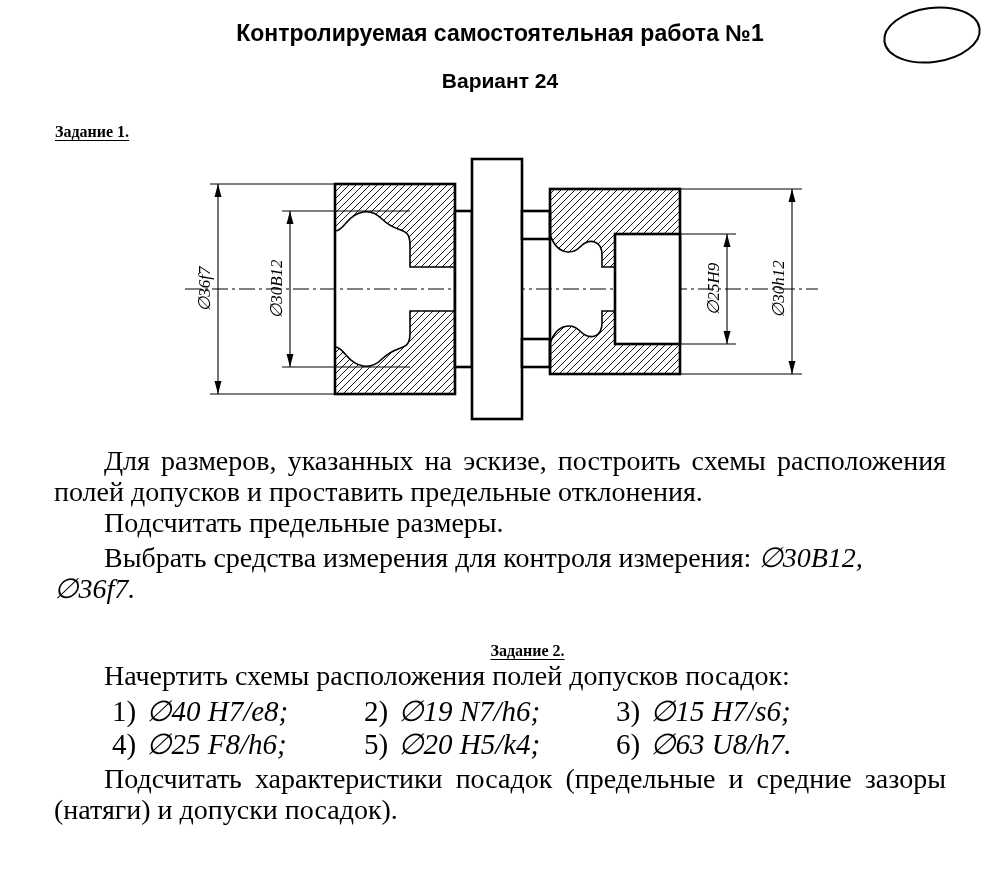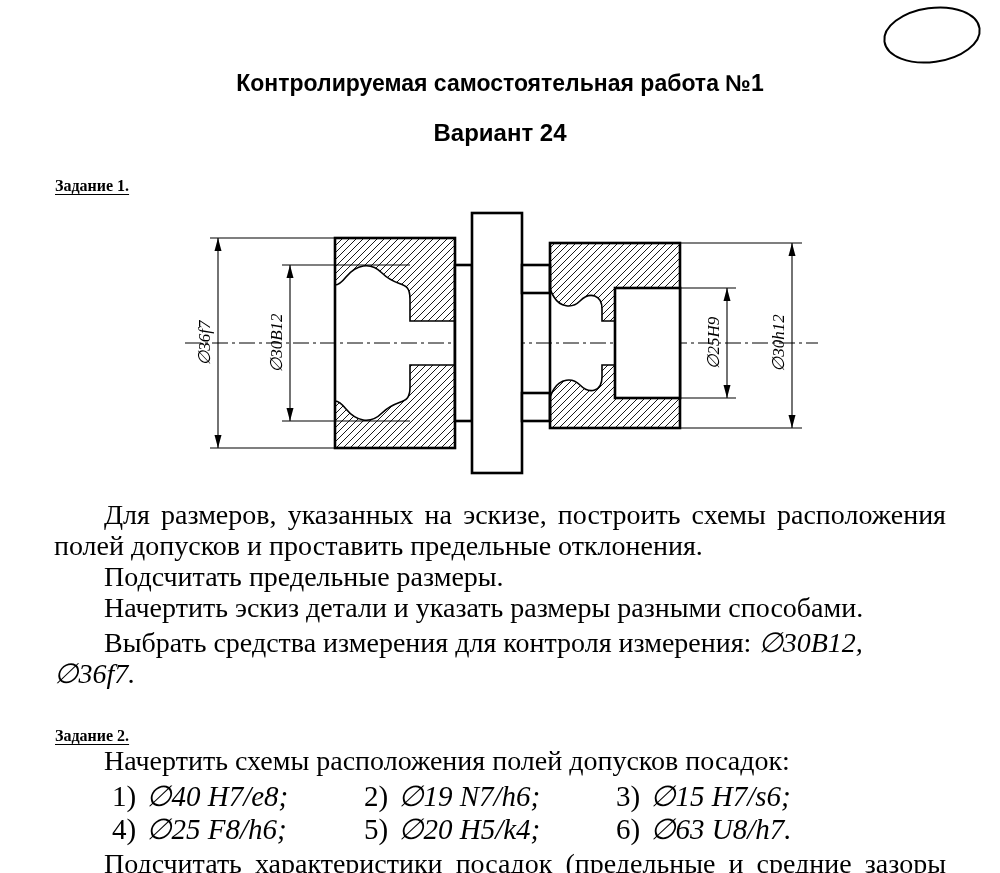--- a/index.html
+++ b/index.html
@@ -2,24 +2,24 @@
 <html><head>
 <meta charset="utf-8">
 <style>
   html,body{margin:0;padding:0;background:#ffffff;}
   .page{
     position:relative;width:1000px;height:873px;overflow:hidden;background:#fff;
     font-family:"Liberation Serif",serif;color:#000;
   }
   .doc-title{
     font-family:"Liberation Sans",sans-serif;font-weight:700;font-size:23px;
-    text-align:center;margin:0;padding-top:70px;
+    text-align:center;margin:0;padding-top:20px;
   }
   .doc-variant{
-    font-family:"Liberation Sans",sans-serif;font-weight:700;font-size:24px;
+    font-family:"Liberation Sans",sans-serif;font-weight:700;font-size:21px;
     text-align:center;margin:0;padding-top:22px;
   }
   .task-heading{margin:30px 0 0 55px;font-size:16px;font-weight:700;}
   .task-heading span{text-decoration:underline;text-underline-offset:3px;}
   .drawing-wrap{margin:6px 0 0 165px;width:670px;height:288px;}
   p.body{margin:0 54px;font-size:28px;line-height:31px;text-indent:50px;}
   p.just{text-align:justify;}
   p.mt{margin-top:10px;}
   p.mt2{margin-top:4px;}
   .it{font-style:italic;}
@@ -116,24 +116,23 @@
         <line class="thin" x1="622" y1="42" x2="622" y2="227"></line>
         <polygon points="622,42 618.5,55 625.5,55"></polygon>
         <polygon points="622,227 618.5,214 625.5,214"></polygon>
         <text class="dimtxt" transform="rotate(-90 614 142)" x="614" y="142" text-anchor="middle">∅30h12</text>
       </g>
     </svg>
   </div>
 
   <p class="body just mt">Для размеров, указанных на эскизе, построить схемы расположения полей допусков и проставить предельные отклонения.</p>
   <p class="body">Подсчитать предельные размеры.</p>
-  <p class="body">Начертить эскиз детали и указать размеры разными способами.</p>
   <p class="body mt2"><span>Выбрать средства измерения для контроля измерения: </span><span class="it">∅30B12, ∅36f7.</span></p>
 
-  <div class="task-heading" style="margin-top:38px;">
+  <div class="task-heading" style="margin-top:38px;text-align:center;">
     <span>Задание 2.</span>
   </div>
 
   <p class="body" style="margin-top:0;">Начертить схемы расположения полей допусков посадок:</p>
 
   <div class="fits">
     <div class="fit"><span class="num">1)</span><span class="it">∅40 H7/e8;</span></div>
     <div class="fit"><span class="num">2)</span><span class="it">∅19 N7/h6;</span></div>
     <div class="fit"><span class="num">3)</span><span class="it">∅15 H7/s6;</span></div>
     <div class="fit"><span class="num">4)</span><span class="it">∅25 F8/h6;</span></div>

